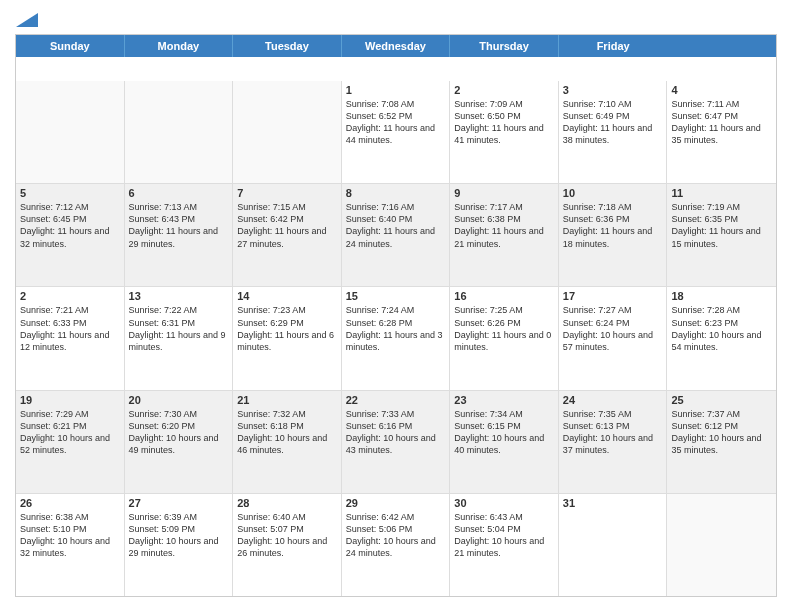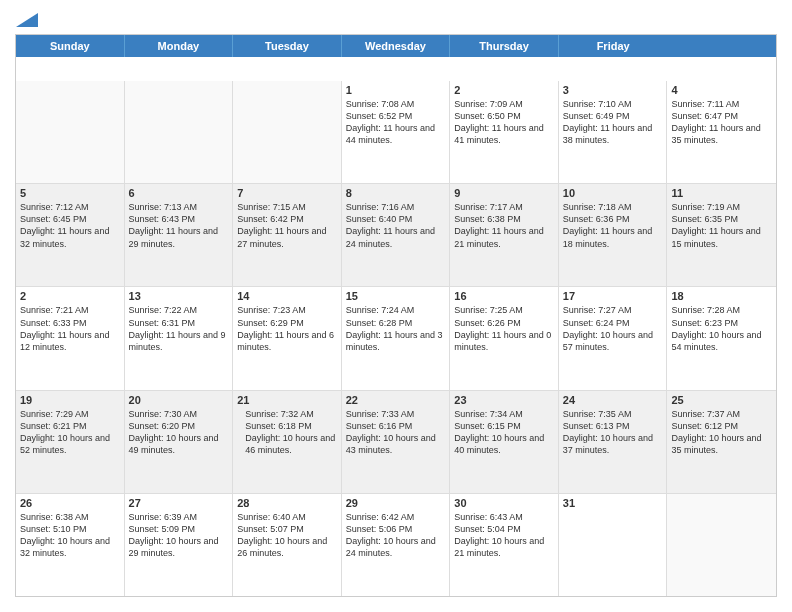--- a/index.html
+++ b/index.html
@@ -261,21 +261,21 @@
 Daylight: 10 hours and 52 minutes.</div>
           </div>
           <div class="cal-cell shaded">
             <div class="day-number">20</div>
             <div class="cell-text" style="white-space: pre-line;">Sunrise: 7:30 AM
 Sunset: 6:20 PM
 Daylight: 10 hours and 49 minutes.</div>
           </div>
           <div class="cal-cell shaded">
             <div class="day-number">21</div>
-            <div class="cell-text" style="white-space: pre-line; margin-left: 8px;">Sunrise: 7:32 AM
+            <div class="cell-text" style="white-space: pre-line;">Sunrise: 7:32 AM
 Sunset: 6:18 PM
 Daylight: 10 hours and 46 minutes.</div>
           </div>
           <div class="cal-cell shaded">
             <div class="day-number">22</div>
             <div class="cell-text" style="white-space: pre-line;">Sunrise: 7:33 AM
 Sunset: 6:16 PM
 Daylight: 10 hours and 43 minutes.</div>
           </div>
           <div class="cal-cell shaded">

